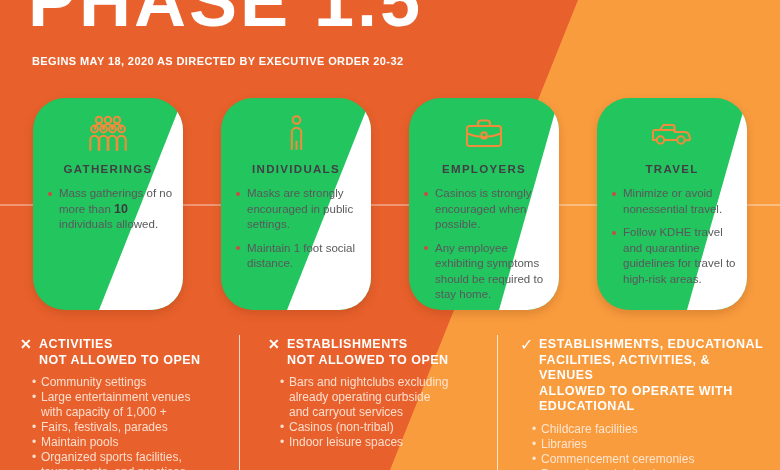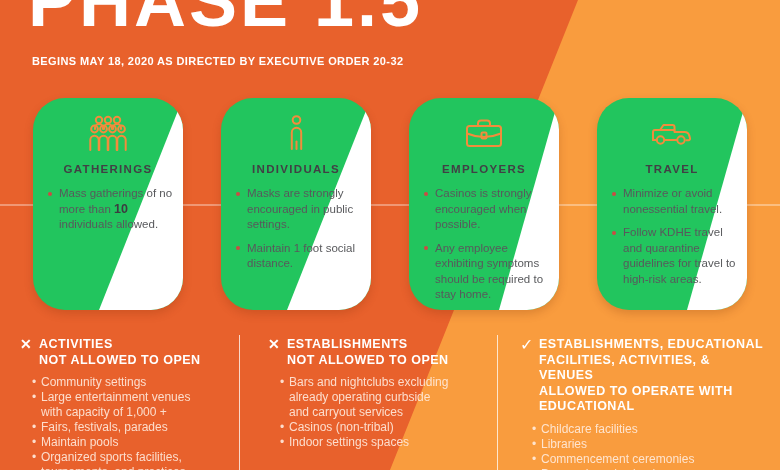--- a/index.html
+++ b/index.html
@@ -184,21 +184,21 @@
         <ul class="sec-list">
           <li>
             <div class="item-line">Bars and nightclubs excluding</div>
             <div class="item-line">already operating curbside</div>
             <div class="item-line">and carryout services</div>
           </li>
           <li>
             <div class="item-line">Casinos (non-tribal)</div>
           </li>
           <li>
-            <div class="item-line">Indoor settings spaces</div>
+            <div class="item-line">Indoor leisure spaces</div>
           </li>
         </ul>
       </section>
       <section class="sec sec-2">
         <div class="sec-head">
           <span class="marker check">✓</span>
           <div class="head-lines">
             <div class="head-line">ESTABLISHMENTS, EDUCATIONAL</div>
             <div class="head-line">FACILITIES, ACTIVITIES, &amp; VENUES</div>
             <div class="head-line">ALLOWED TO OPERATE WITH</div>

